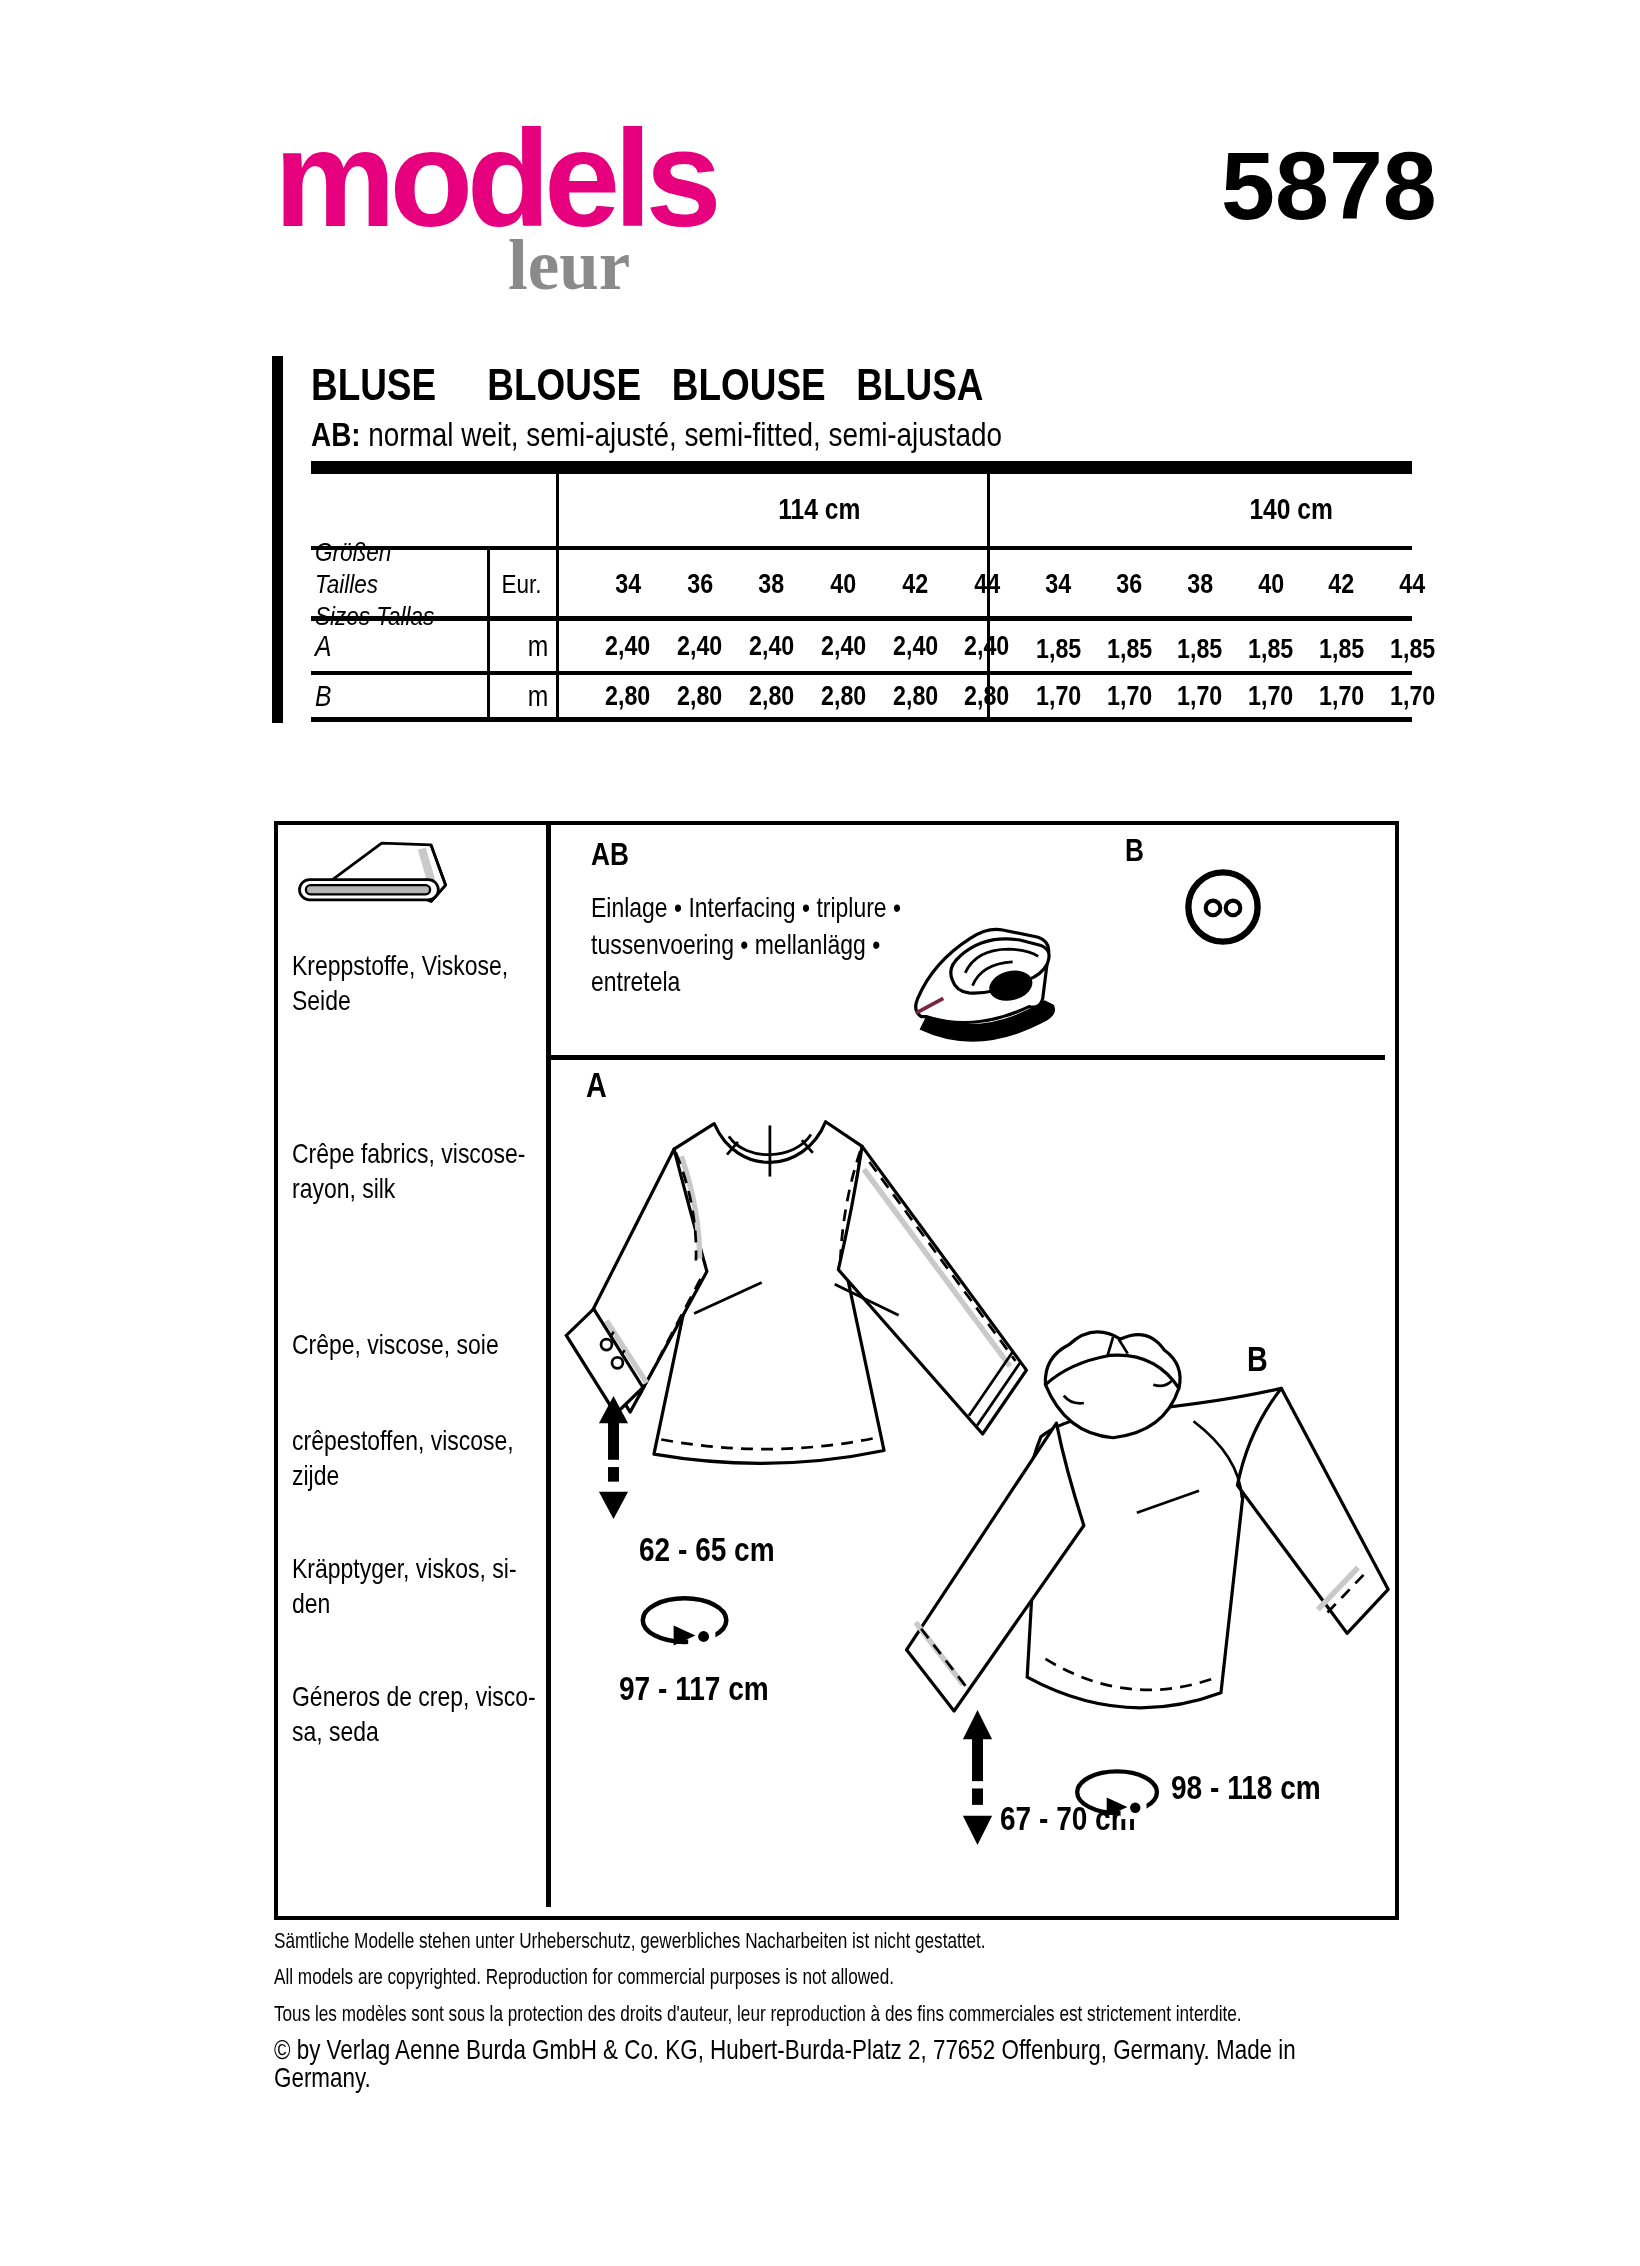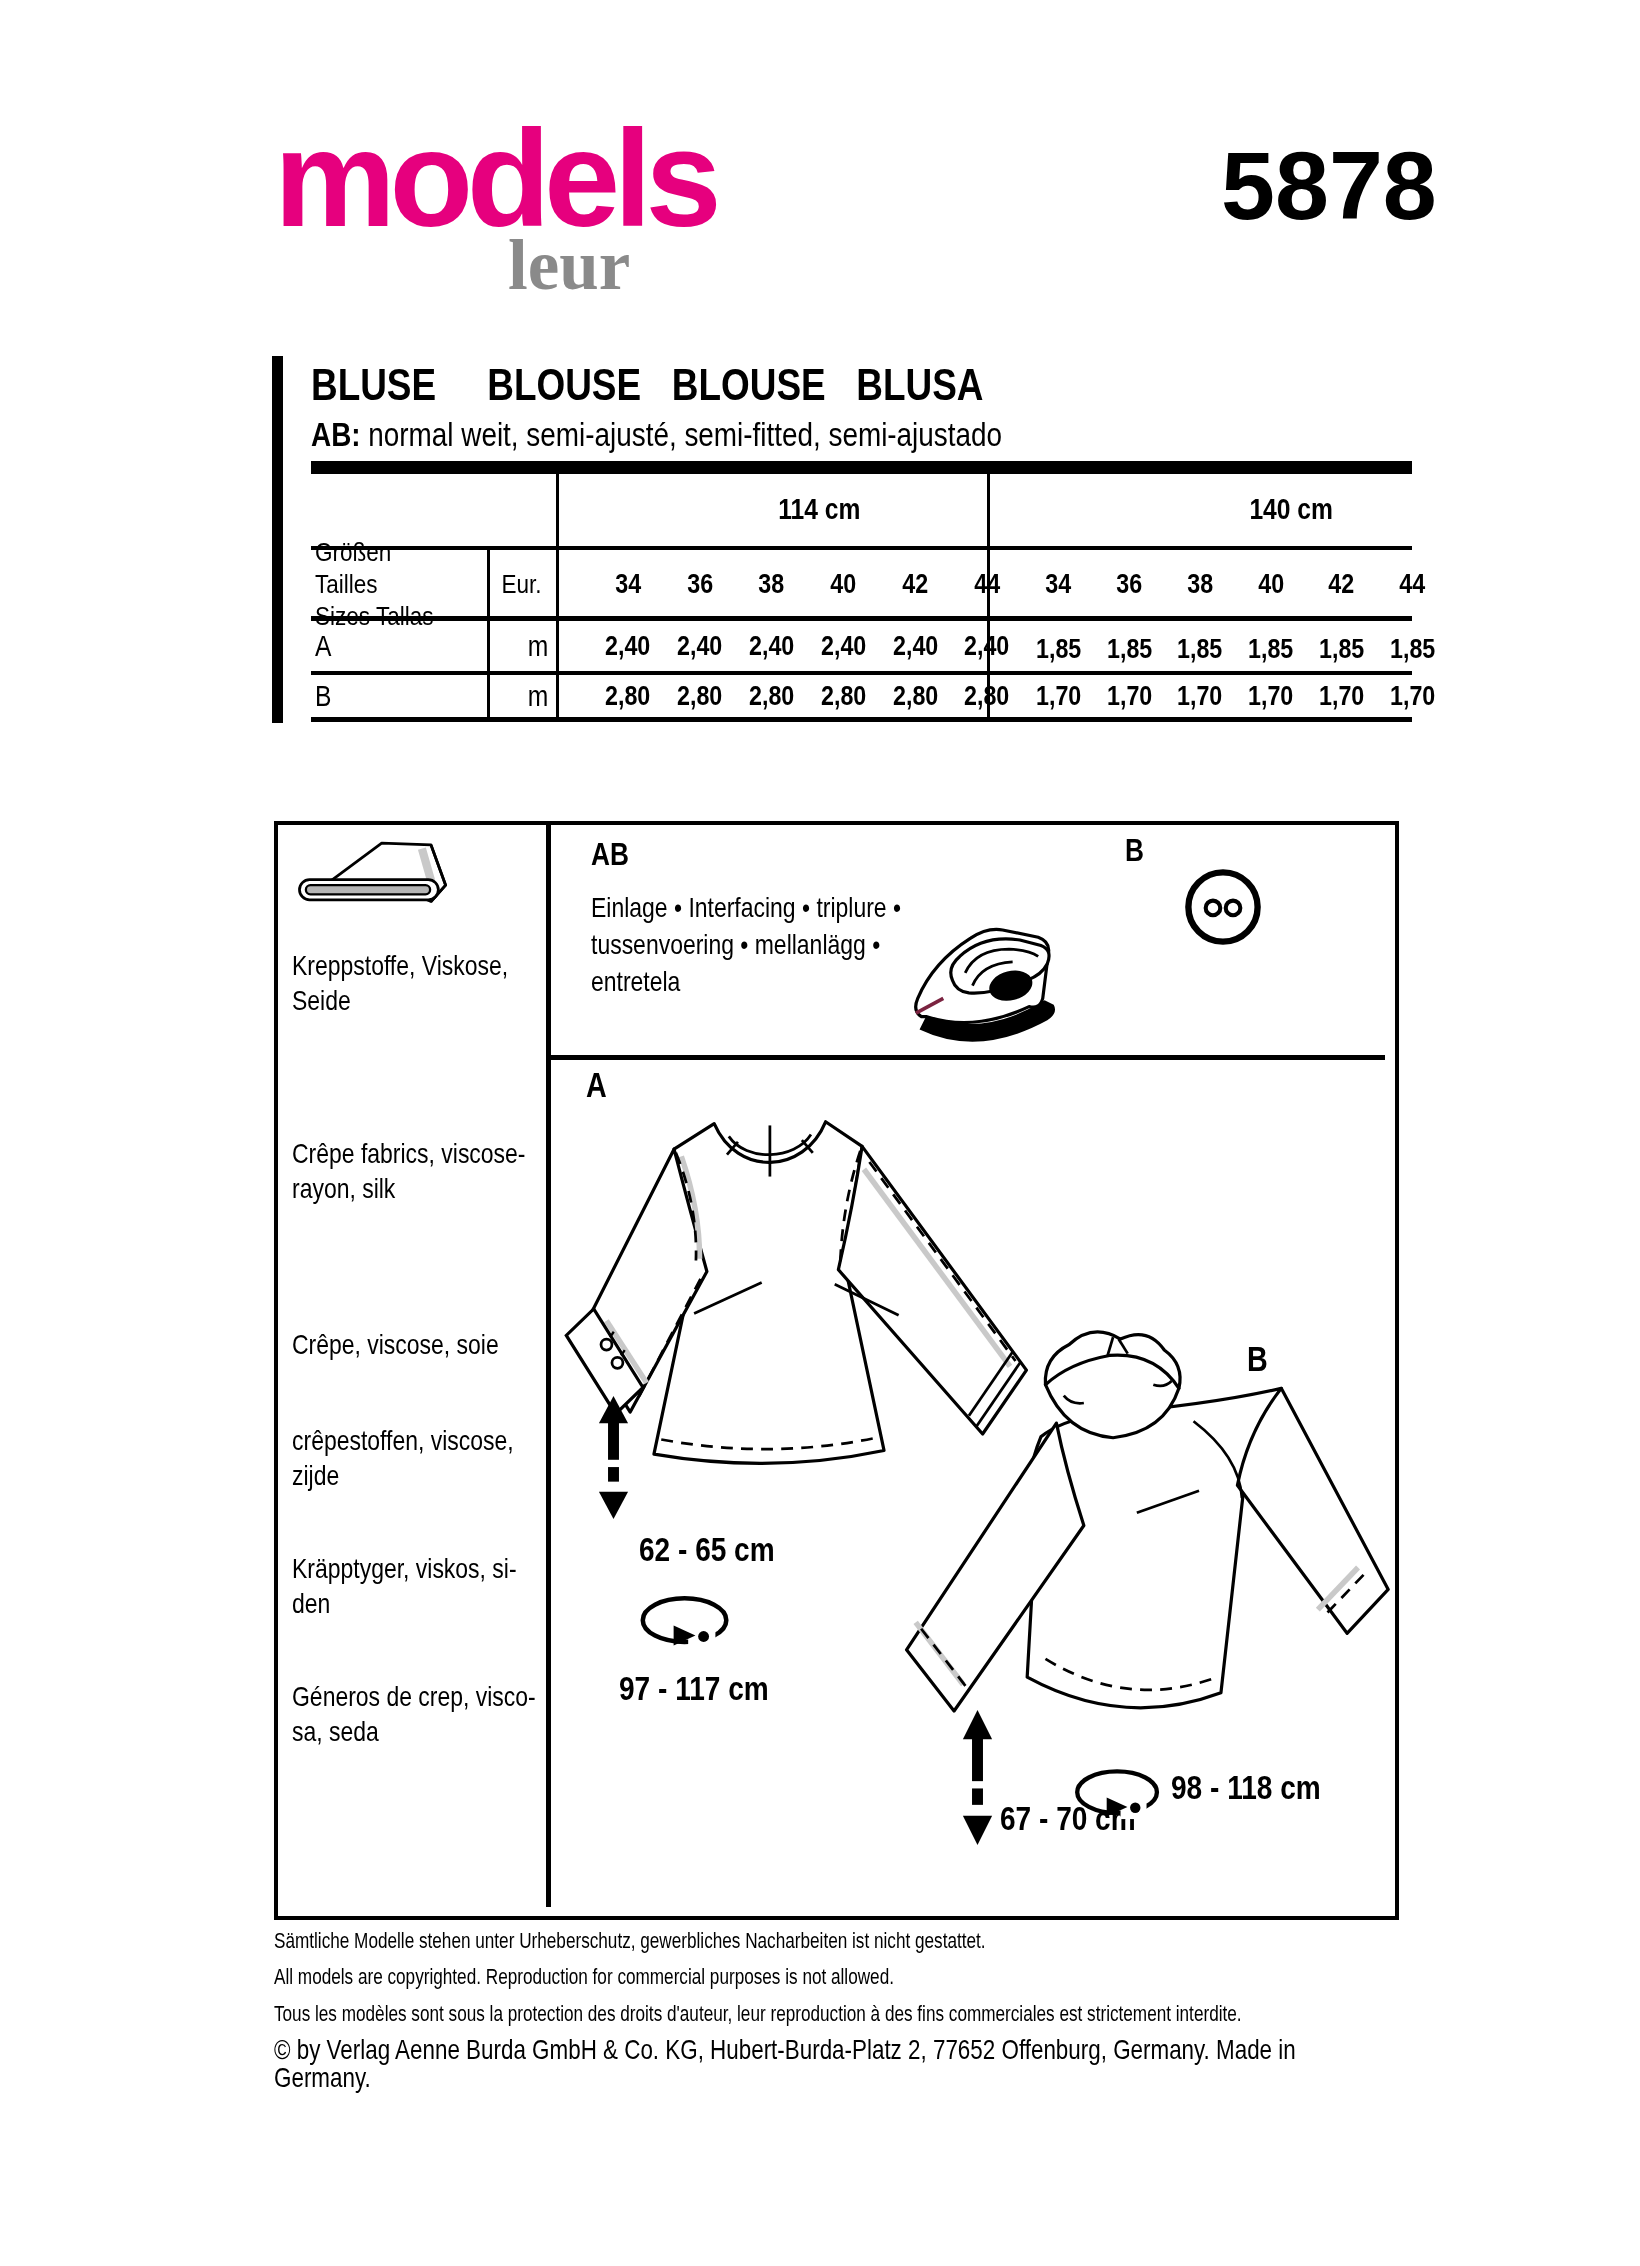--- a/index.html
+++ b/index.html
@@ -22,21 +22,21 @@
   .left-bar{background:#000;}
   .main-title{font-size:45px;font-weight:bold;line-height:1;}
   .sub-title{font-size:34px;line-height:1;}
 
   
   .tbl{position:absolute;left:311px;top:461px;width:1101px;height:260px;}
   .tbl .bar{position:absolute;left:0;top:0;width:1101px;height:12.8px;background:#000;}
   .hline{position:absolute;left:0;width:1101px;background:#000;}
   .vline{position:absolute;width:2.7px;background:#000;}
   .cell{position:absolute;display:flex;align-items:center;justify-content:center;}
-  .cell.left{justify-content:flex-start;}
+  .cell.left{justify-content:flex-start;font-style:italic;}
   .cell.right{justify-content:flex-end;}
   .th{font-size:29px;font-weight:bold;margin-left:48px;}
   .ts{font-size:27.4px;font-weight:bold;}
   .tl{font-size:26.5px;line-height:32px;}
   .tv{font-size:27.4px;font-weight:bold;}
   .grp{position:absolute;display:flex;padding-left:36px;}
   .grp > div{flex:1;display:flex;align-items:center;justify-content:center;}
 
   
   .box{position:absolute;left:274px;top:821px;width:1117px;height:1091px;border:4.6px solid #000;}

